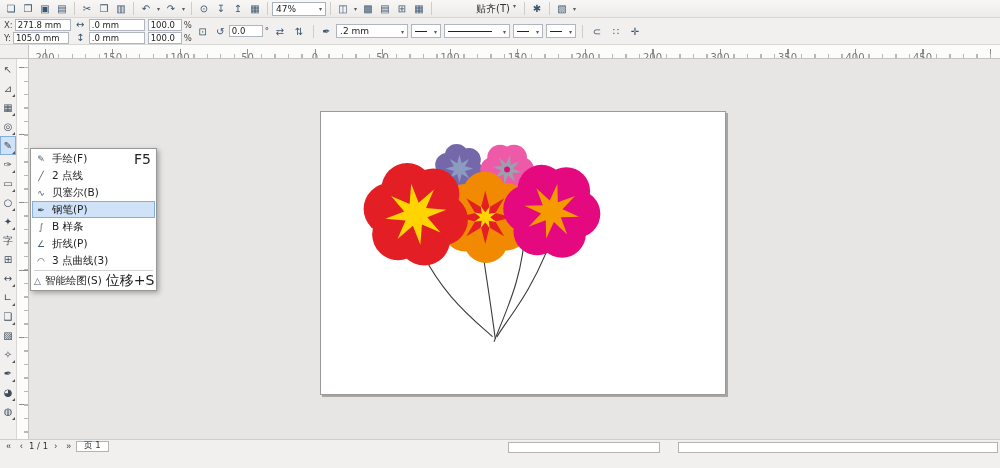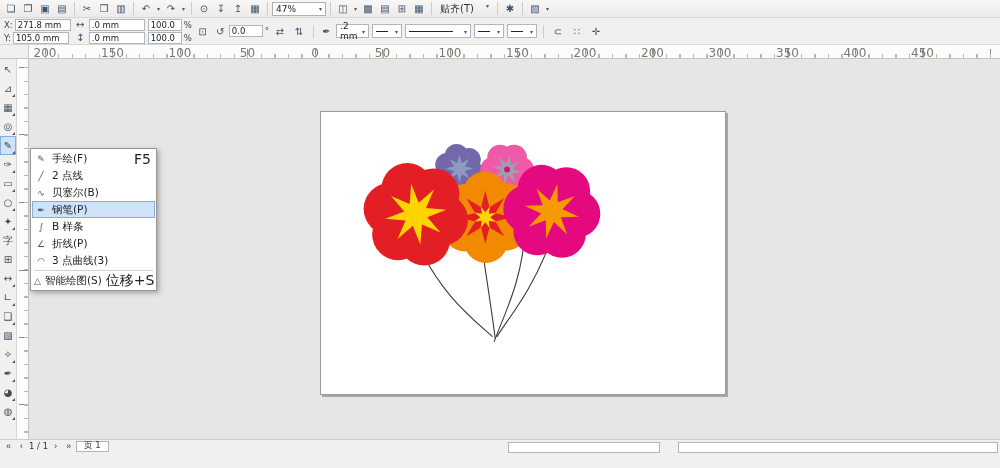--- a/index.html
+++ b/index.html
@@ -10,37 +10,37 @@
   
   .tb1{height:18px;display:flex;align-items:center;padding:0 3px;gap:1px;
        background:linear-gradient(#f8f7f6,#ecebe9);border-bottom:1px solid #d9d7d4;}
   .tbtn{width:16px;height:15px;border:none;background:transparent;color:#3b556e;
         font-size:10px;line-height:1;display:inline-flex;align-items:center;justify-content:center;cursor:default;}
   .caret{font-size:6px;color:#5a5a5a;}
   .dcaret{width:7px;text-align:center;}
   .vsep{width:1px;height:13px;background:#cfcdc9;margin:0 3px;flex:0 0 1px;}
   .zoombox{width:54px;height:14px;background:#fff;border:1px solid #a9b2bd;font-size:9px;color:#222;
            display:inline-flex;align-items:center;justify-content:space-between;padding:0 3px;}
-  .snap{display:inline-flex;gap:12px;font-size:10px;color:#333;padding:0 4px;}
+  .snap{display:inline-flex;gap:3px;font-size:10px;color:#333;padding:0 4px;margin-left:36px;}
 
   
   .tb2{height:27px;display:flex;align-items:center;gap:3px;padding:0 4px;
        background:#f1f0ef;border-bottom:1px solid #d9d7d4;}
   .fcol{display:flex;flex-direction:column;gap:1px;}
   .frow{display:flex;align-items:center;gap:2px;height:12px;}
   .flab{font-size:8.5px;color:#444;}
   .picon{font-size:10px;color:#3b556e;width:13px;text-align:center;}
   .finput{display:inline-flex;align-items:center;background:#fff;border:1px solid #afb6bf;
           height:12px;font-size:8.5px;padding:0 2px;color:#222;}
   .w56{width:56px}.w44{width:56px}.w34{width:34px}
   .pbtn{width:16px;height:16px;border:1px solid transparent;background:transparent;font-size:10px;
         color:#3b556e;display:inline-flex;align-items:center;justify-content:center;padding:0;}
   .select{display:inline-flex;align-items:center;justify-content:space-between;background:#fff;
           border:1px solid #afb6bf;height:14px;font-size:9px;color:#222;padding:0 3px;gap:3px;}
-  .sw56{width:33px}.sw30{width:30px}.sw66{width:66px}
+  .sw56{width:72px}.sw30{width:30px}.sw66{width:66px}
   .line{display:inline-block;border-top:1px solid #222;height:0;}
   .line.short{width:12px;}
   .line.long{width:44px;}
 
   
   .tabs{height:16px;background:#dde3ec;border-bottom:1px solid #b9bfc9;
         display:flex;align-items:flex-end;padding-left:2px;gap:2px;}
   .tab{height:15px;background:#f8f9fa;border:1px solid #b9bfc9;border-bottom:none;
        padding:0 12px;font-size:10px;color:#333;display:flex;align-items:center;}
   .tab-add{width:16px;height:13px;background:#e7ebf2;border:1px solid #b9bfc9;border-bottom:none;
@@ -50,21 +50,21 @@
   .ruler-row{display:flex;height:14px;}
   .rcorner{width:29px;background:#f1f0ef;border-right:1px solid #c6c4c1;border-bottom:1px solid #c6c4c1;}
   .ruler-h{position:relative;flex:1;background:#fcfcfb;border-bottom:1px solid #c6c4c1;overflow:hidden;}
   .ruler-h::before{content:"";position:absolute;inset:0;
     background-image:
       repeating-linear-gradient(90deg,#b9b7b3 0 1px,transparent 1px 13.5px),
       repeating-linear-gradient(90deg,#8f8d89 0 1px,transparent 1px 67.5px);
     background-size:100% 4px,100% 9px;
     background-position:16px 100%,16px 100%;
     background-repeat:no-repeat,no-repeat;}
-  .rlab{position:absolute;top:1px;font-size:12px;color:#7a7872;transform:translateX(-50%);}
+  .rlab{position:absolute;top:7px;font-size:10px;color:#7a7872;transform:translateX(-50%);}
 
   
   .main{display:flex;height:380px;}
   .toolbox{width:17px;background:#f1f0ef;border-right:1px solid #d9d7d4;
            display:flex;flex-direction:column;align-items:center;padding-top:1px;}
   .tool{position:relative;width:16px;height:19px;font-size:10px;color:#3f4c59;
         display:flex;align-items:center;justify-content:center;}
   .tool.active{background:#cfe2f7;box-shadow:inset 0 0 0 1px #84aede;}
   .tool .fo{position:absolute;right:1px;bottom:1px;width:0;height:0;
             border-left:3px solid transparent;border-bottom:3px solid #555;}

